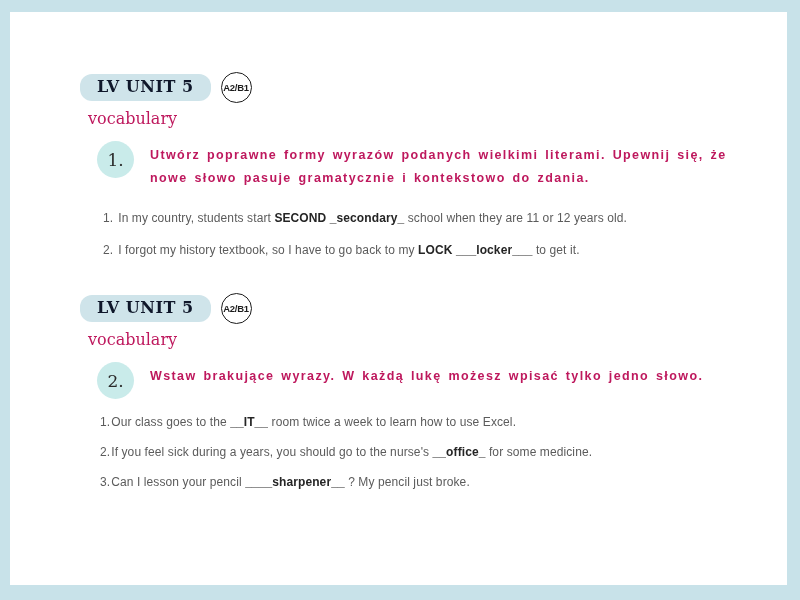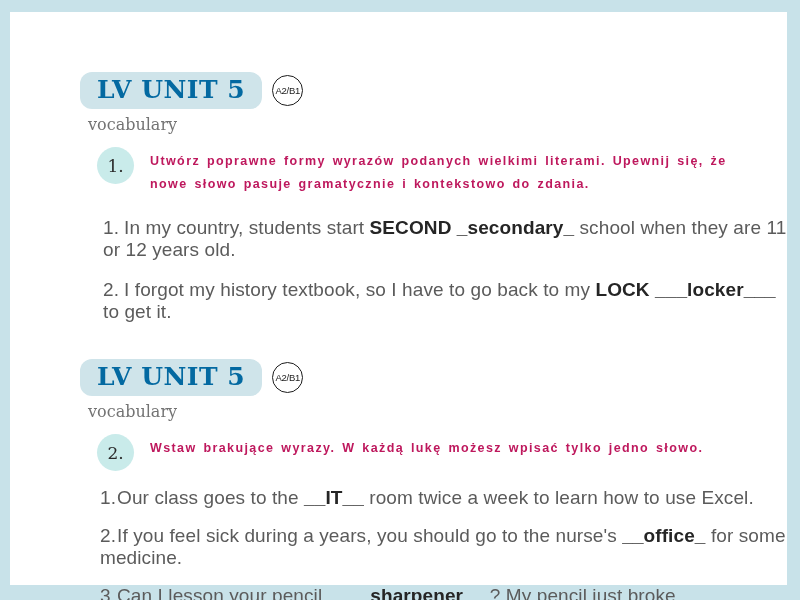--- a/index.html
+++ b/index.html
@@ -18,41 +18,41 @@
   .section { margin-left: 70px; }
   .section-1 { padding-top: 60px; }
   .section-2 { margin-top: 36px; }
 
   .header-row { display: flex; align-items: center; gap: 10px; }
   .title-pill {
     background: #cfe4ea;
     border-radius: 12px;
     padding: 3px 17px 5px 17px;
     font-family: "DejaVu Serif", serif;
-    font-size: 25px;
+    font-size: 16px;
     font-weight: 700;
-    color: #0369a1;
+    color: #0f172a;
     letter-spacing: 0.5px;
   }
   .level-badge {
     width: 31px; height: 31px;
     border: 1.6px solid #1c1c1c;
     border-radius: 50%;
     display: flex; align-items: center; justify-content: center;
     font-size: 9.5px;
-    font-weight: 400;
+    font-weight: 700;
     letter-spacing: -0.3px;
     color: #1c1c1c;
     font-stretch: condensed;
   }
   .subtitle {
     margin: 6px 0 0 8px;
     font-family: "DejaVu Serif", serif;
     font-size: 16px;
-    color: #737373;
+    color: #be185d;
   }
   .instruction-row {
     display: flex;
     align-items: flex-start;
     gap: 16px;
     margin: 13px 0 0 17px;
   }
   .task-circle {
     flex: 0 0 auto;
     width: 37px; height: 37px;
@@ -69,21 +69,21 @@
     font-size: 12.5px;
     font-weight: 700;
     letter-spacing: 1.4px;
     line-height: 1.8;
     color: #be185d;
     word-spacing: 2px;
   }
   .sentences { margin: 22px 0 0 23px; list-style: none; }
   .section-2 .sentences { margin-top: 16px; margin-left: 20px; }
   .sentence {
-    font-size: 19px;
+    font-size: 12px;
     color: #5b5b5b;
     margin-bottom: 18px;
     letter-spacing: 0.1px;
   }
   .section-2 .sentence { margin-bottom: 16px; }
   .sentence .num { margin-right: 5px; }
   .section-2 .sentence .num { margin-right: 1px; }
   .sentence b { color: #252525; font-weight: 700; }
 </style>
 </head>

